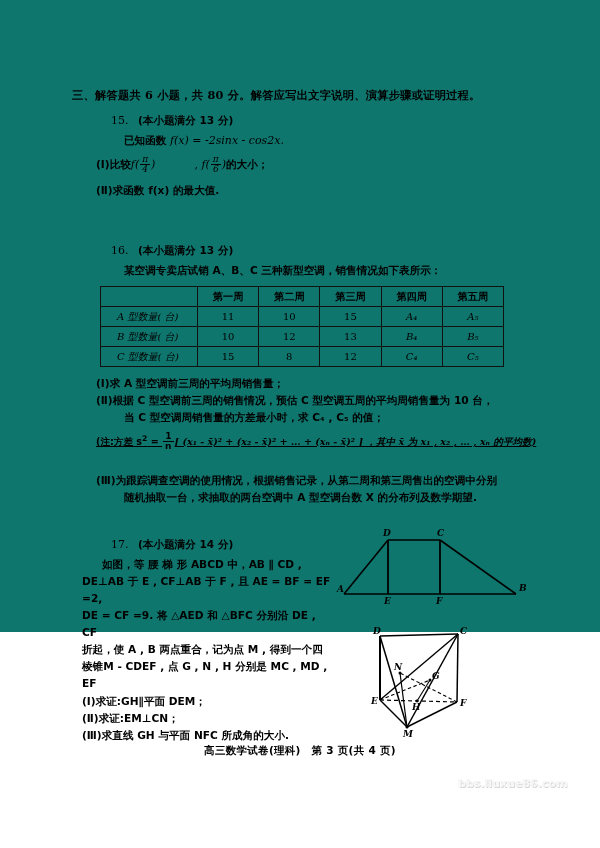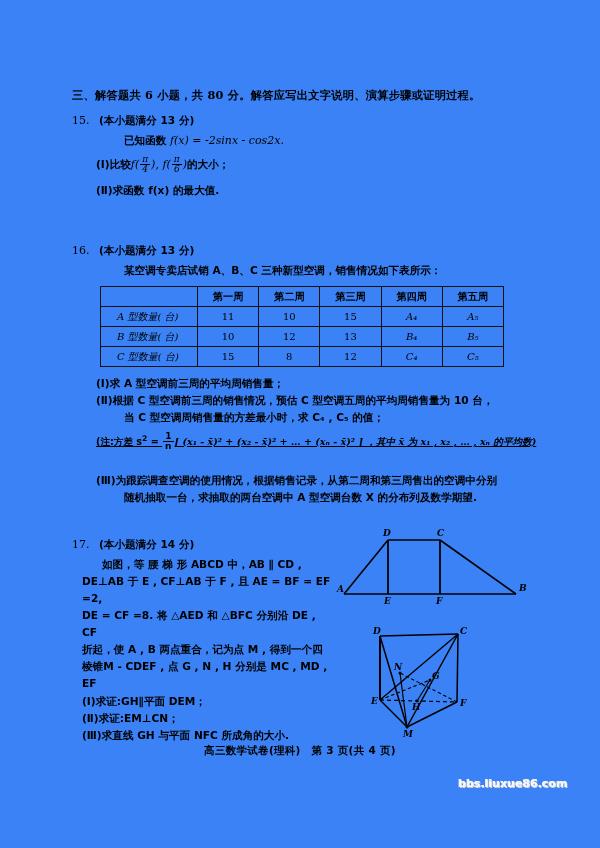--- a/index.html
+++ b/index.html
@@ -12,22 +12,22 @@
     height: 848px;
     position: relative;
     overflow: hidden;
     font-family: "DejaVu Serif", "Liberation Serif", serif;
     color: #000000;
   }
   .page {
     position: absolute;
     left: 0; top: 0;
     width: 600px;
-    height: 848px;
-    background: #3b82f6;
+    height: 632px;
+    background: #0f766e;
   }
   .content {
     position: absolute;
     left: 72px;
     top: 88px;
     width: 456px;
   }
 
   
   .sec-head {
@@ -44,21 +44,21 @@
   }
   .prob-head {
     font-weight: bold;
     font-size: 11px;
     margin-left: 6px;
   }
   .indent2 { margin-left: 24px; }
   .indent3 { margin-left: 52px; }
   .it { font-style: italic; font-family: "DejaVu Serif", "Liberation Serif", serif; }
   .cn { font-family: "DejaVu Sans", "Liberation Sans", sans-serif; font-weight: bold; font-size: 10.6px; }
-  .rom { font-family: "DejaVu Serif", serif; }
+  .rom { font-family: "DejaVu Serif", serif; margin-left: 39px; }
 
   .frac {
     display: inline-block;
     vertical-align: -0.52em;
     text-align: center;
     font-size: 9px;
     line-height: 1.05;
     margin: 0 1px;
   }
   .frac .num { display: block; padding: 0 2px; }
@@ -240,21 +240,21 @@
 
     <div class="prob" style="margin-top:30px;">
       <div>
         <span class="rom">17.</span>
         <span class="prob-head cn">(本小题满分 14 分)</span>
       </div>
 
       <div style="width:262px; margin-top:3px;">
         <div class="cn" style="margin-left:30px;">如图，等 腰 梯 形 ABCD 中，AB ∥ CD ,</div>
         <div class="cn" style="margin-left:10px;">DE⊥AB 于 E , CF⊥AB 于 F , 且 AE = BF = EF =2,</div>
-        <div class="cn" style="margin-left:10px;">DE = CF =8. 将 △AED 和 △BFC 分别沿 DE , CF</div>
+        <div class="cn" style="margin-left:10px;">DE = CF =9. 将 △AED 和 △BFC 分别沿 DE , CF</div>
         <div class="cn" style="margin-left:10px;">折起，使 A , B 两点重合，记为点 M , 得到一个四</div>
         <div class="cn" style="margin-left:10px;">棱锥M - CDEF , 点 G , N , H 分别是 MC , MD , EF</div>
       </div>
 
       <div class="cn" style="margin-left:10px; margin-top:1px;">
         <span>(Ⅰ)</span><span>求证:GH∥平面 DEM；</span>
       </div>
       <div class="cn" style="margin-left:10px;">
         <span>(Ⅱ)</span><span>求证:EM⊥CN；</span>
       </div>

